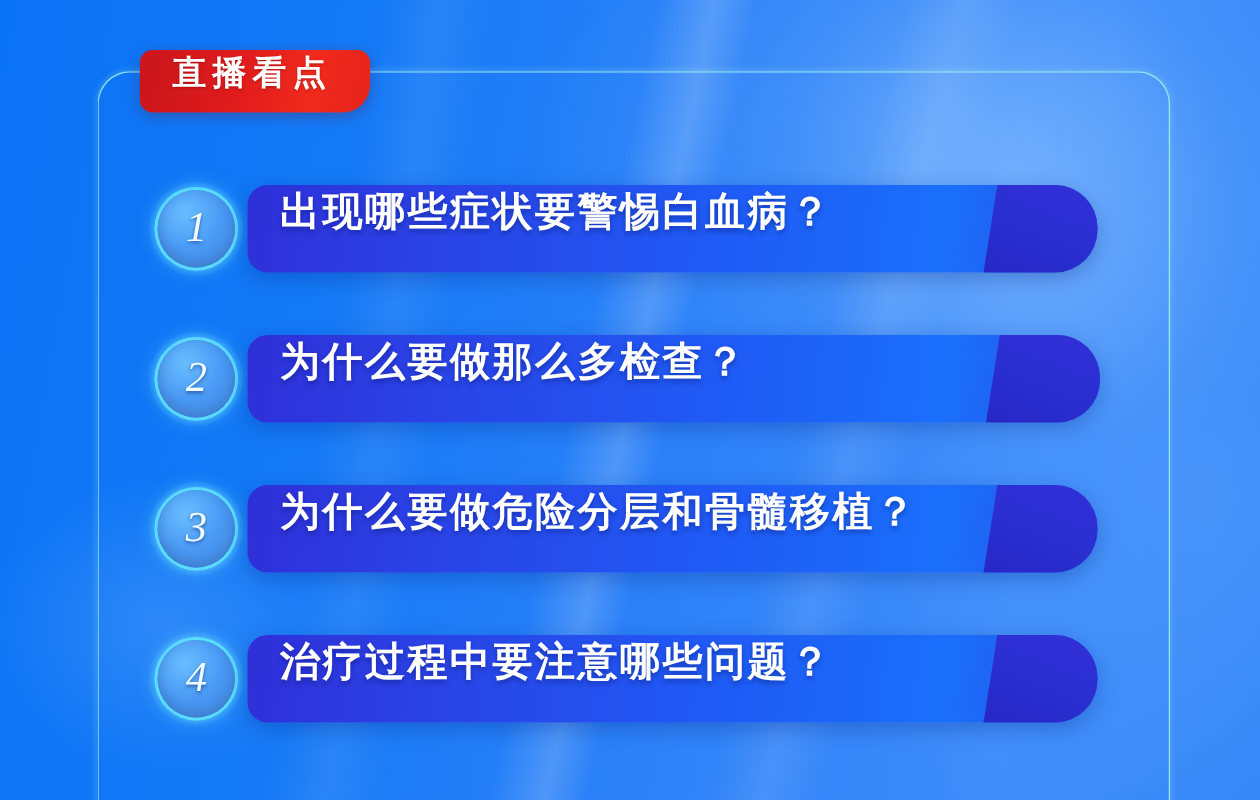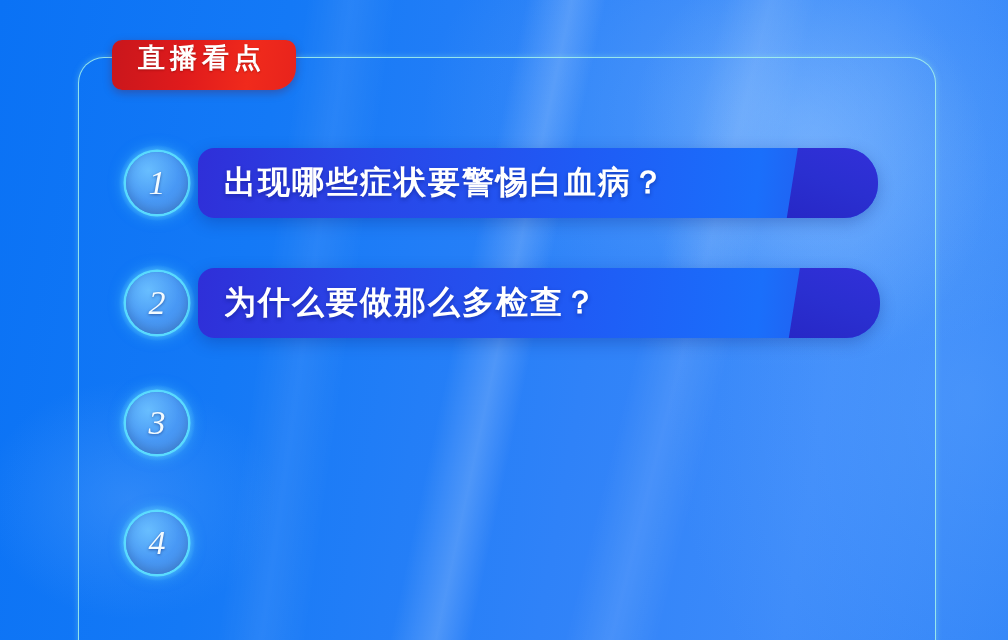--- a/index.html
+++ b/index.html
@@ -122,21 +122,21 @@
   }
 
   
   .pill {
     position:absolute;
     left:198px; top:8px;
     height:70px;
     border-radius:16px 34px 34px 16px;
     background:linear-gradient(96deg, #2f2fd8 0%, #2a43e6 22%, #1f5bf5 56%, #1a6ffb 82%, #2a4fe4 100%);
     box-shadow:0 5px 16px rgba(10,35,130,0.30);
-    display:flex; align-items:center;
+    display:flex; 
     padding-left:26px;
     overflow:hidden;
   }
   .pill::after {
     content:"";
     position:absolute; right:-34px; top:-6px;
     width:120px; height:86px;
     background:linear-gradient(200deg, #3530dd 0%, #2a2fd0 55%, #2626c4 100%);
     border-radius:0 36px 40px 0;
     transform:skewX(-9deg);
@@ -185,21 +185,27 @@
     </div>
     <div class="pill w2">
       <span class="pill-text">为什么要做那么多检查？</span>
     </div>
   </div>
 
   <div class="row">
     <div class="badge">
       <span class="badge-num">3</span>
     </div>
+    <div class="pill w3">
+      <span class="pill-text">为什么要做危险分层和骨髓移植？</span>
+    </div>
   </div>
 
   <div class="row">
     <div class="badge">
       <span class="badge-num">4</span>
     </div>
+    <div class="pill w4">
+      <span class="pill-text">治疗过程中要注意哪些问题？</span>
+    </div>
   </div>
 
 </div>
 
 </body></html>

